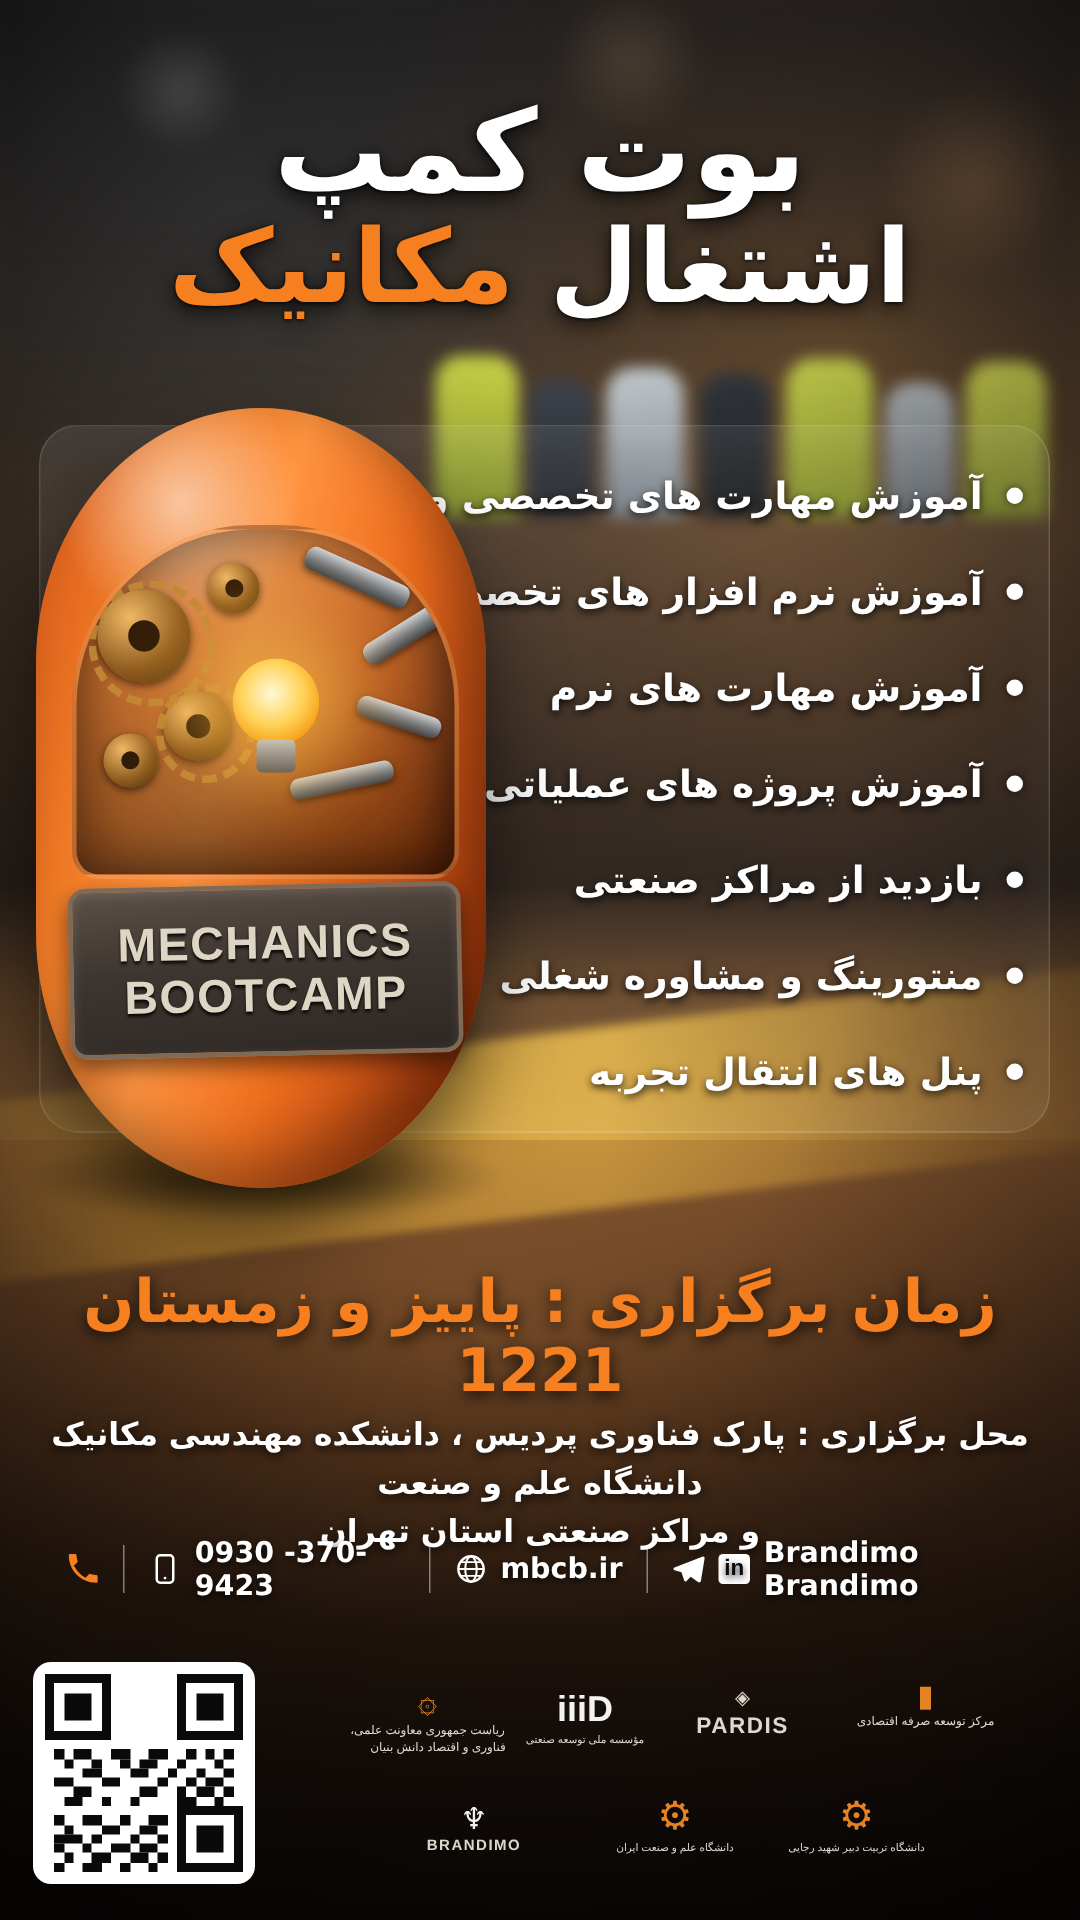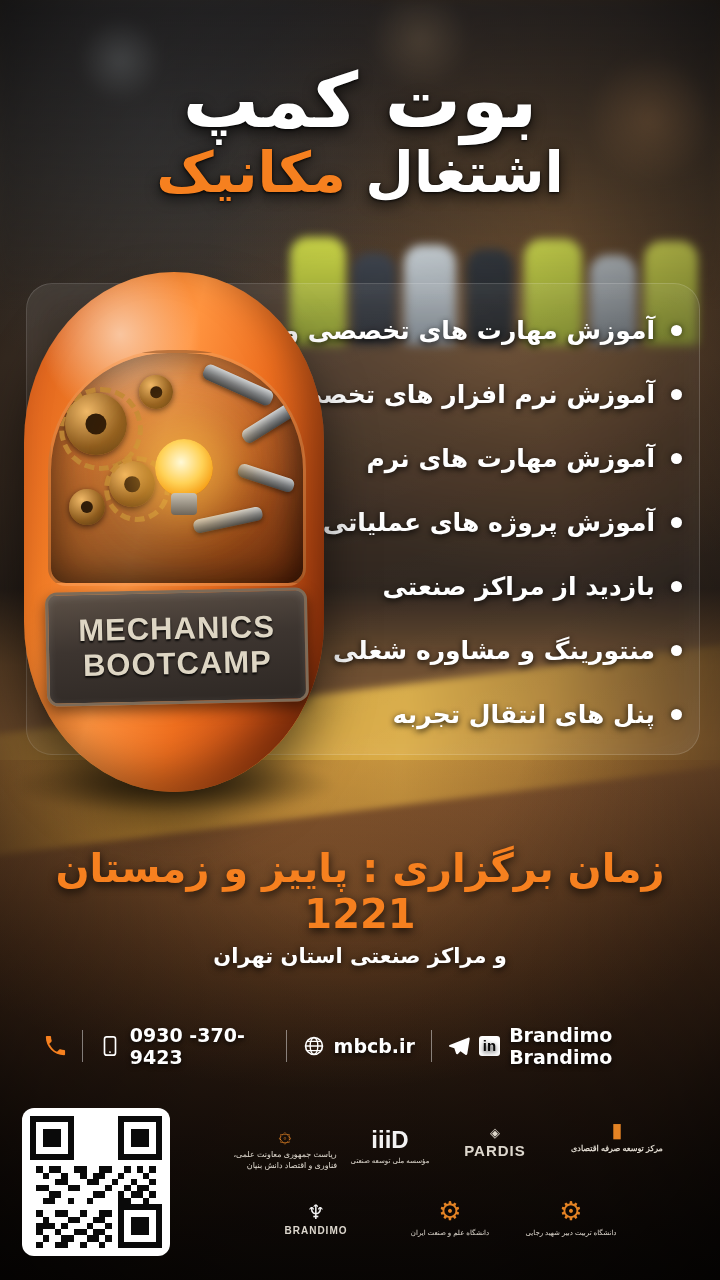--- a/index.html
+++ b/index.html
@@ -90,21 +90,21 @@
     letter-spacing: 0px;
     line-height: 1.02;
     text-shadow: 0 4px 14px rgba(0,0,0,0.75), 0 1px 3px rgba(0,0,0,0.9);
   }
   .title-1 {
     font-size: 76px;
     color: #ffffff;
     margin-bottom: 4px;
   }
   .title-2 {
-    font-size: 56px;
+    font-size: 68px;
   }
   .title-2 .t-white { color: #ffffff; }
   .title-2 .t-orange { color: #f6801f; }
 
   
   .glass {
     position: absolute;
     top: 283px;
     right: 20px;
     width: 672px;
@@ -478,20 +478,21 @@
 
     <div class="capsule-plate">
       <span class="plate-line">MECHANICS</span>
       <span class="plate-line">BOOTCAMP</span>
     </div>
   </div>
 
   <div class="date-line">زمان برگزاری : پاییز و زمستان 1221</div>
 
   <div class="venue">
+    <div>محل برگزاری : پارک فناوری پردیس ، دانشکده مهندسی مکانیک  دانشگاه علم و صنعت</div>
     <div>و مراکز صنعتی استان تهران</div>
   </div>
 
   <div class="contact">
 
     <div class="contact-item">
       <span class="ico">
         <svg viewBox="0 0 24 24" width="22" height="22">
             <path fill="#f6801f" d="M6.6 10.8c1.6 3.2 4.4 6 7.6 7.6l2.5-2.5c.3-.3.8-.4 1.2-.3 1.3.4 2.7.7 4.1.7.6 0 1 .4 1 1V21c0 .6-.4 1-1 1C10.9 22 2 13.1 2 2c0-.6.4-1 1-1h3.7c.6 0 1 .4 1 1 0 1.4.2 2.8.7 4.1.1.4 0 .9-.3 1.2l-2.5 2.5z"></path>
           </svg>
@@ -622,21 +623,21 @@
     <div class="logo" style="left:150px;top:18px;width:100px;">
       <span class="mark" style="font-family:'Liberation Sans',sans-serif;font-weight:bold;font-size:24px;color:#ffffff;">iiiD</span>
       <span class="nm" style="font-size:7px;font-weight:normal;">مؤسسه ملی توسعه صنعتی</span>
     </div>
     <div class="logo logo-pardis" style="left:255px;top:16px;width:100px;">
       <span class="mark" style="font-size:13px;">◈</span>
       <span class="nm" style="font-size:15px;">PARDIS</span>
     </div>
     <div class="logo" style="left:368px;top:10px;width:118px;">
       <span class="mark logo-orange" style="font-size:20px;">▮</span>
-      <span class="nm" style="font-size:8px;font-weight:bold;">مرکز توسعه صرفه اقتصادی</span>
+      <span class="nm" style="font-size:8px;font-weight:normal;">مرکز توسعه صرفه اقتصادی</span>
     </div>
     <div class="logo" style="left:78px;top:92px;width:96px;">
       <span class="mark" style="color:#ffffff;font-size:20px;">♆</span>
       <span class="nm">BRANDIMO</span>
     </div>
     <div class="logo" style="left:205px;top:88px;width:110px;">
       <span class="mark logo-orange" style="font-size:26px;">⚙</span>
       <span class="nm" style="font-size:7px;font-weight:normal;">دانشگاه علم و صنعت ایران</span>
     </div>
     <div class="logo" style="left:318px;top:88px;width:126px;">

